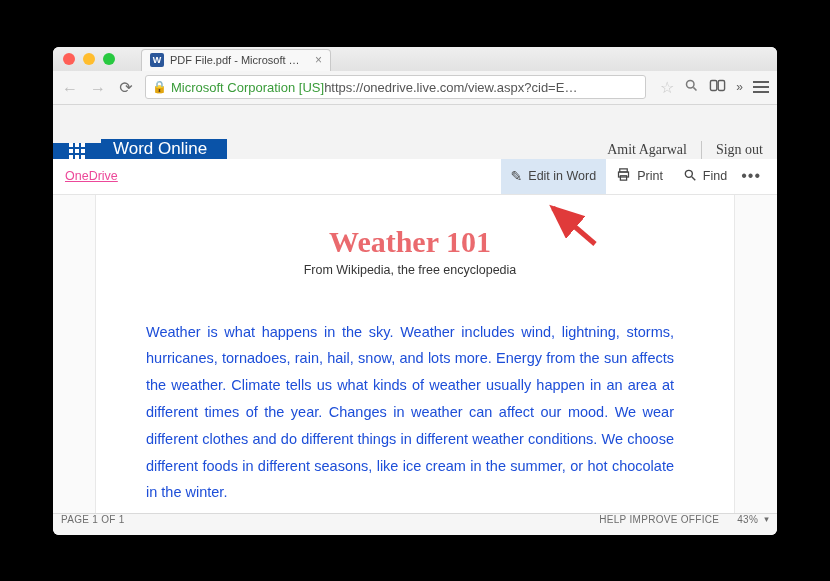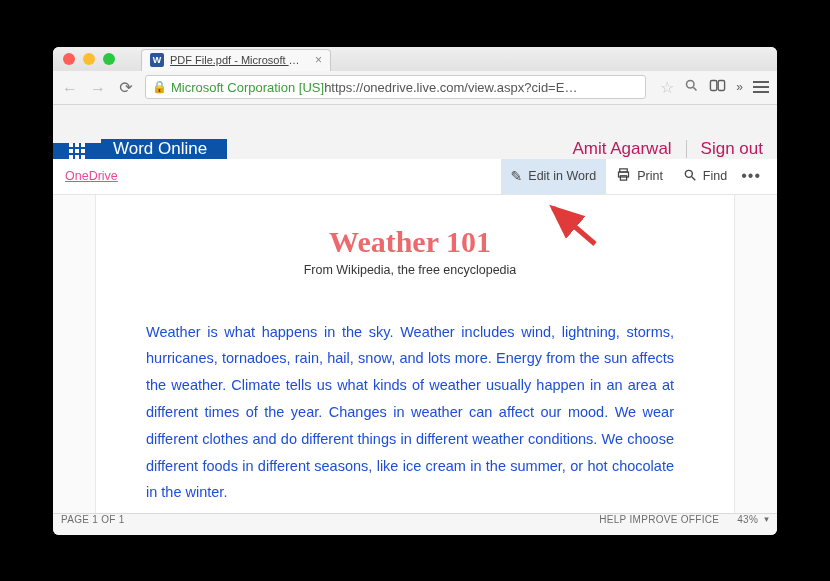--- a/index.html
+++ b/index.html
@@ -44,21 +44,21 @@
     border-radius: 4px 4px 0 0;
     height: 22px;
     padding: 0 8px;
     display: flex;
     align-items: center;
     gap: 6px;
     font-size: 11px;
     color: #444;
     max-width: 190px;
   }
-  .tab .title { white-space: nowrap; overflow: hidden; text-overflow: ellipsis; flex: 1; text-decoration: underline; }
+  .tab .title { white-space: nowrap; overflow: hidden; text-overflow: ellipsis; flex: 1; }
   .tab .favicon { width: 14px; height: 14px; background: #2b579a; border-radius: 2px; display: flex; align-items: center; justify-content: center; color: #fff; font-size: 9px; font-weight: bold; }
   .tab .x { color: #888; cursor: pointer; font-size: 12px; }
   .addressbar {
     height: 34px;
     background: #f5f5f5;
     border-bottom: 1px solid #d6d6d6;
     display: flex;
     align-items: center;
     padding: 0 8px;
     gap: 10px;
@@ -110,22 +110,23 @@
     padding: 0 20px 0 12px;
     font-size: 17px;
     font-weight: 300;
   }
   .header-spacer { flex: 1; background: #0a0a0a; }
   .header-right {
     display: flex;
     align-items: center;
     gap: 14px;
     padding: 0 14px;
-    font-size: 17px;
-    color: #be185d;
+    font-size: 14px;
+    color: #404040;
+    font-family: Liberation Serif, serif;
   }
   .header-right .divider { width: 1px; height: 18px; background: #c7c7c7; }
   .cmdbar {
     height: 36px;
     background: #fff;
     border-bottom: 1px solid #e5e5e5;
     display: flex;
     align-items: center;
     padding: 0 12px;
     font-size: 12.5px;

